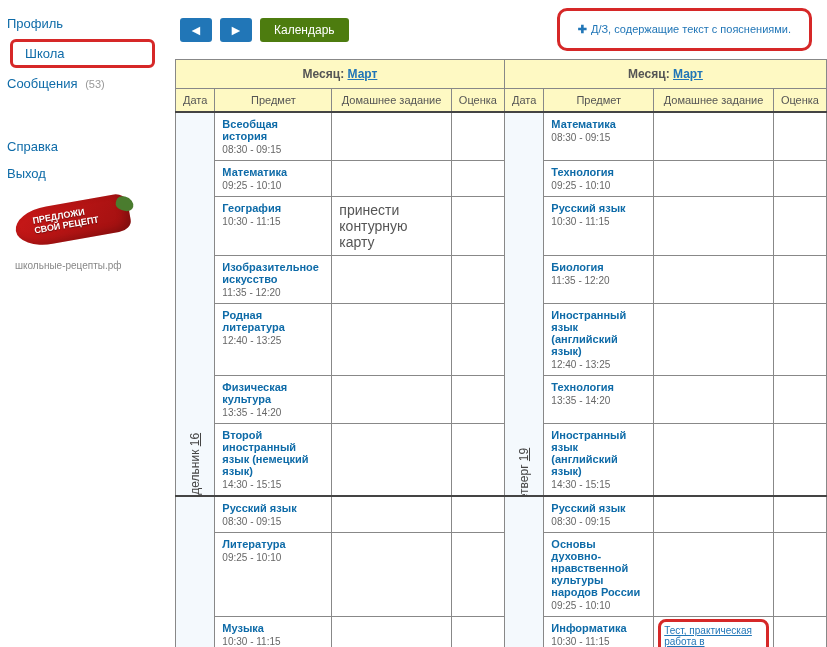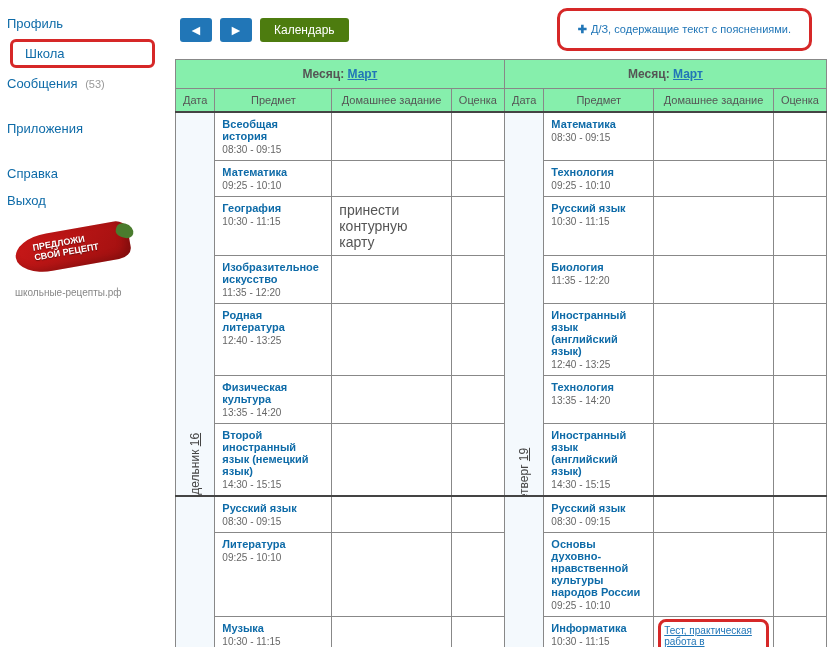--- a/index.html
+++ b/index.html
@@ -17,21 +17,21 @@
 .recipe-link{color:#0e6ba8;font-weight:bold;font-size:13px;margin:4px 15px 2px;cursor:pointer}
 .recipe-sub{color:#888;font-size:10px;margin:0 15px}
 .main{flex:1;padding:0 5px 10px;background:#fff}
 .topbar{display:flex;align-items:center;padding:8px 10px;gap:8px}
 .nav-btn{width:32px;height:24px;background:#2176b7;color:#fff;border:none;border-radius:3px;cursor:pointer;display:inline-flex;align-items:center;justify-content:center;font-size:14px}
 .cal-btn{height:24px;padding:0 14px;background:#4d7c0f;color:#fff;border:none;border-radius:3px;cursor:pointer;font-size:12px}
 .top-right{margin-left:auto;border:3px solid #d62828;border-radius:10px;padding:12px 18px;color:#2176b7;font-size:11px;cursor:pointer}
 .plus{color:#2176b7;font-weight:bold;margin-right:4px}
 table{width:100%;border-collapse:collapse;margin:0 5px}
 th,td{border:1px solid #888;padding:5px 7px;text-align:left;vertical-align:top;font-size:11px}
-th{background:#86efac;font-weight:normal;color:#555;text-align:center}
+th{background:#fef9c3;font-weight:normal;color:#555;text-align:center}
 .month-hdr{text-align:center;padding:7px;font-size:12px}
 .month-hdr b{font-weight:bold}
 .month-lnk{color:#2176b7;text-decoration:underline;font-weight:bold}
 .col-date{width:30px}
 .col-subj{width:120px}
 .col-hw{width:140px}
 .col-grade{width:48px}
 .date-cell{position:relative;background:#f4f9fd}
 .date-rot{position:absolute;left:50%;bottom:10px;transform:translateX(-50%) rotate(-90deg);transform-origin:center;white-space:nowrap;font-size:12px;color:#444}
 .date-rot .dn{text-decoration:underline}
@@ -44,21 +44,20 @@
 </style>
 </head>
 <body>
 
 <div class="wrap">
 <div class="sidebar">
   <div class="nav-item">Профиль</div>
   <div class="nav-item active">Школа</div>
   <div class="nav-item"><span>Сообщения</span> <span class="nav-count">(53)</span></div>
   <div class="nav-sep"></div>
-  <div class="nav-item">Приложения</div>
   <div class="nav-sep"></div>
   <div class="nav-item">Справка</div>
   <div class="nav-item">Выход</div>
   <div class="pepper-box">
     <div class="pepper"></div>
     <div class="pepper-txt"><span>ПРЕДЛОЖИ</span><br><span>СВОЙ РЕЦЕПТ</span></div>
   </div>
   <div class="recipe-sub">школьные-рецепты.рф</div>
 </div>
 

